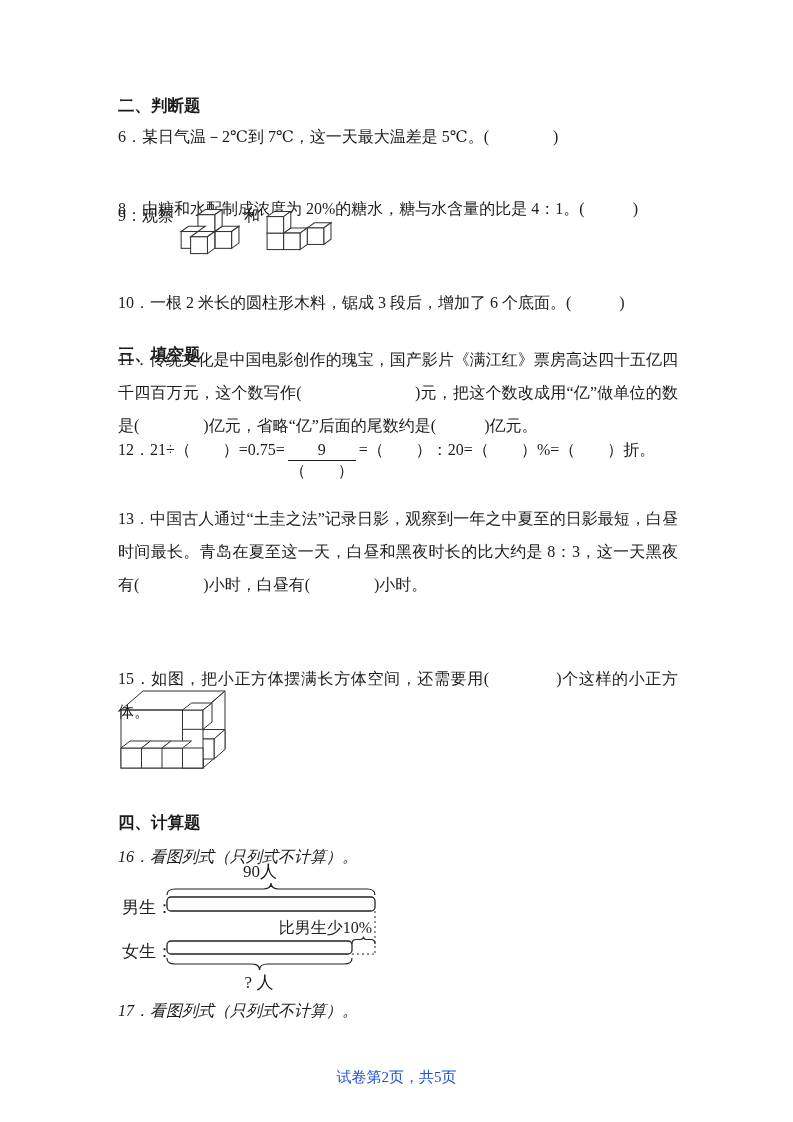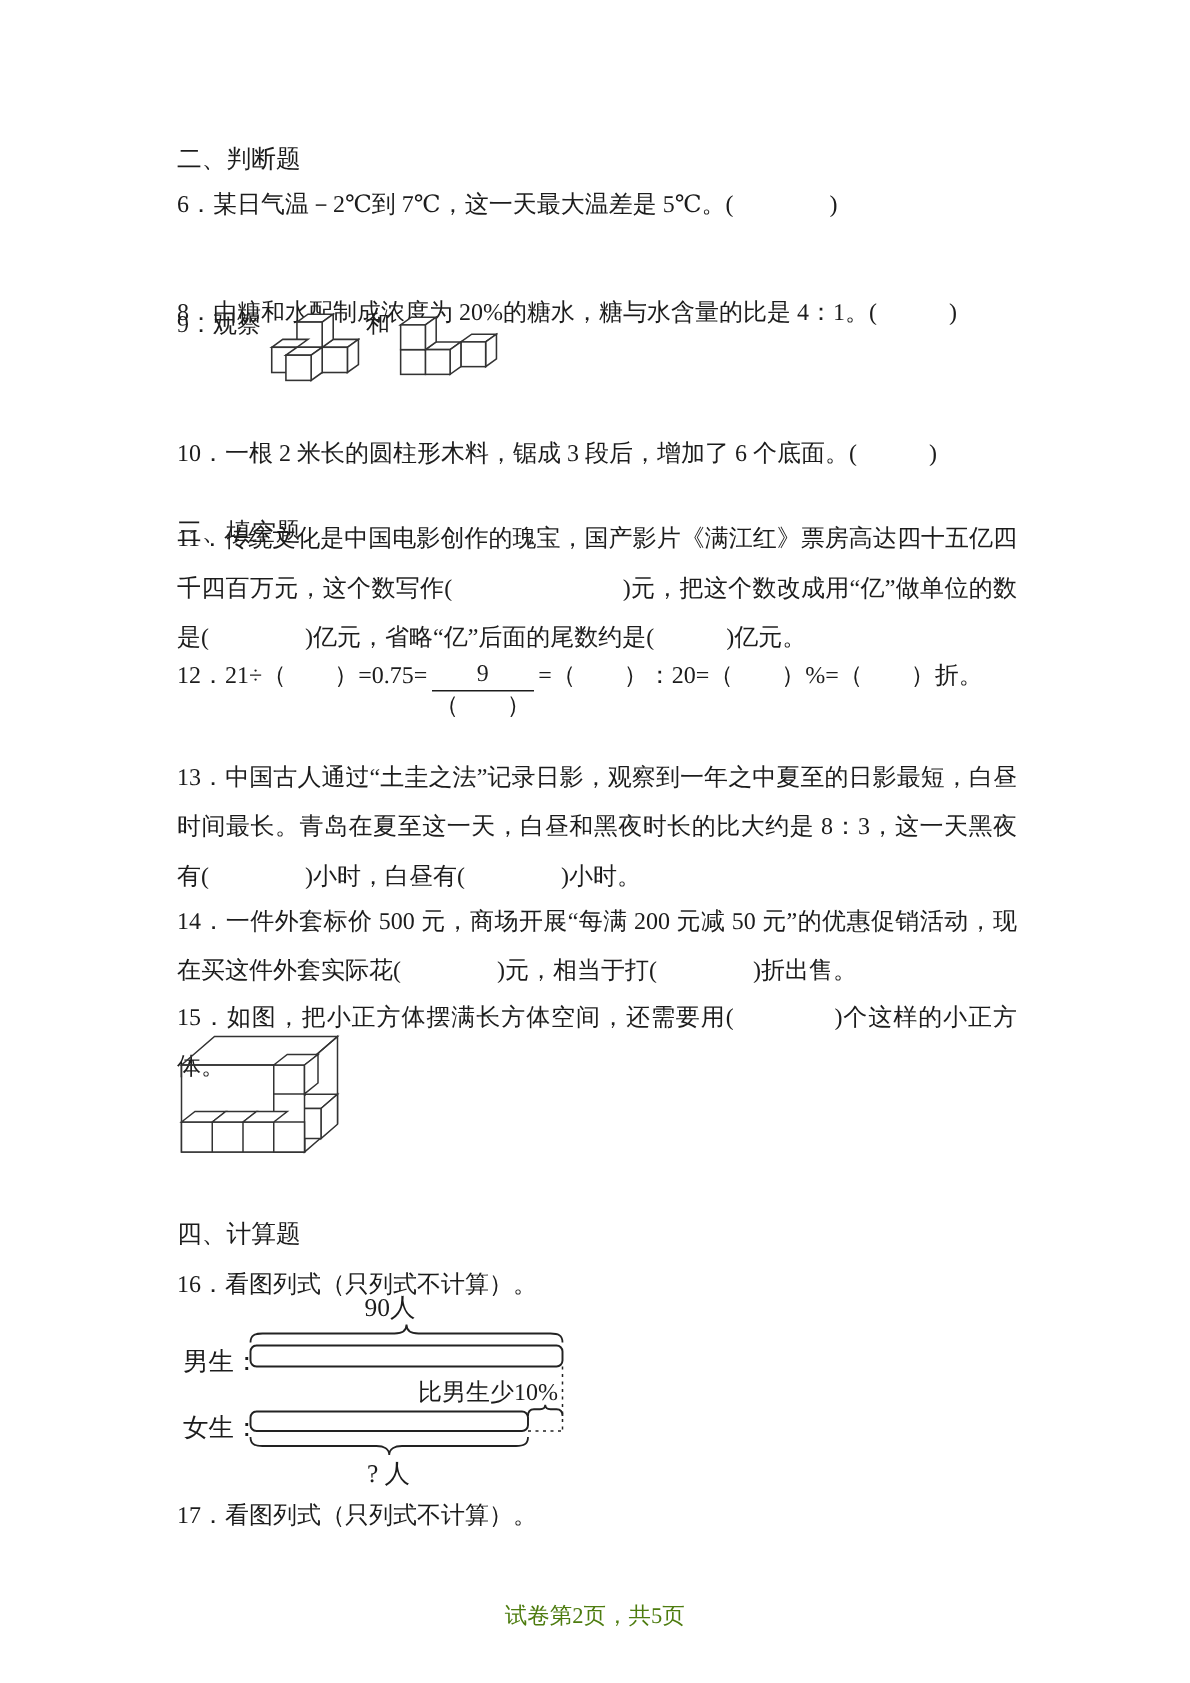--- a/index.html
+++ b/index.html
@@ -1,29 +1,29 @@
 <!DOCTYPE html>
 <html><head>
 <meta charset="utf-8">
 <style>
   html,body{margin:0;padding:0;background:#ffffff;}
   .page{
     position:relative;width:793px;height:1122px;background:#ffffff;overflow:hidden;
     font-family:"Liberation Serif","DejaVu Serif",serif;
     color:#1c1c1c;font-size:16px;
   }
-  .sec-title{position:absolute;left:118px;font-weight:normal;font-size:16.5px;white-space:nowrap;}
+  .sec-title{position:absolute;left:118px;font-weight:bold;font-size:16.5px;white-space:nowrap;}
   .q{position:absolute;left:118px;width:560px;line-height:33px;text-align:justify;}
-  .q.nowrap{white-space:nowrap;text-align:left;width:auto;}
+  .q.nowrap{white-space:nowrap;text-align:left;width:auto;font-style:italic;}
   .row{position:absolute;left:118px;display:flex;align-items:flex-start;}
   .row .seg{white-space:nowrap;}
   .cubefig{margin:0 4px;flex:0 0 auto;}
   .frac{display:inline-flex;flex-direction:column;align-items:center;margin:0 3px;line-height:1.25;}
   .frac .den{border-top:1.3px solid #1c1c1c;padding:0 2px;}
-  .footer{position:absolute;left:0;top:1068px;width:100%;text-align:center;font-size:15px;color:#4d7c0f;}
+  .footer{position:absolute;left:0;top:1068px;width:100%;text-align:center;font-size:15px;color:#1d4ed8;}
   svg{display:block;}
   svg text{font-family:"Liberation Serif","DejaVu Serif",serif;fill:#1c1c1c;}
   .ln{stroke:#333;stroke-width:1;fill:none;}
   .face{stroke:#333;stroke-width:1;fill:#ffffff;}
   .brace{stroke:#222;stroke-width:1.2;fill:none;}
   .dot{stroke:#222;stroke-width:1;fill:none;stroke-dasharray:2,3;}
   .bar{fill:#ffffff;stroke:#222;stroke-width:1.3;}
 </style>
 </head>
 <body>
@@ -86,21 +86,20 @@
   <div class="row" style="top:440px;height:54px">
     <span class="seg">12．21÷（　　）=0.75=</span>
     <span class="frac">
       <span class="num">9</span>
       <span class="den">（　　）</span>
     </span>
     <span class="seg">=（　　）：20=（　　）%=（　　）折。</span>
   </div>
 
   <div class="q" style="top:502px">13．中国古人通过“土圭之法”记录日影，观察到一年之中夏至的日影最短，白昼时间最长。青岛在夏至这一天，白昼和黑夜时长的比大约是 8：3，这一天黑夜有(　　　　)小时，白昼有(　　　　)小时。</div>
-  <div class="q" style="top:598px">14．一件外套标价 500 元，商场开展“每满 200 元减 50 元”的优惠促销活动，现在买这件外套实际花(　　　　)元，相当于打(　　　　)折出售。</div>
   <div class="q" style="top:662px">15．如图，把小正方体摆满长方体空间，还需要用(　　　　)个这样的小正方体。</div>
 
   <svg style="position:absolute;left:118px;top:689px" width="112" height="86" viewBox="0 0 112 86">
     <g>
       <polygon class="ln" points="3,21 25,2 107,2 85,21"></polygon>
       <polygon class="ln" points="85,21 107,2 107,60 85,79"></polygon>
       <rect class="ln" x="3" y="21" width="82" height="58"></rect>
     </g>
     <g>
       <polygon class="face" points="75,50 86,40.5 107,40.5 96,50"></polygon>

